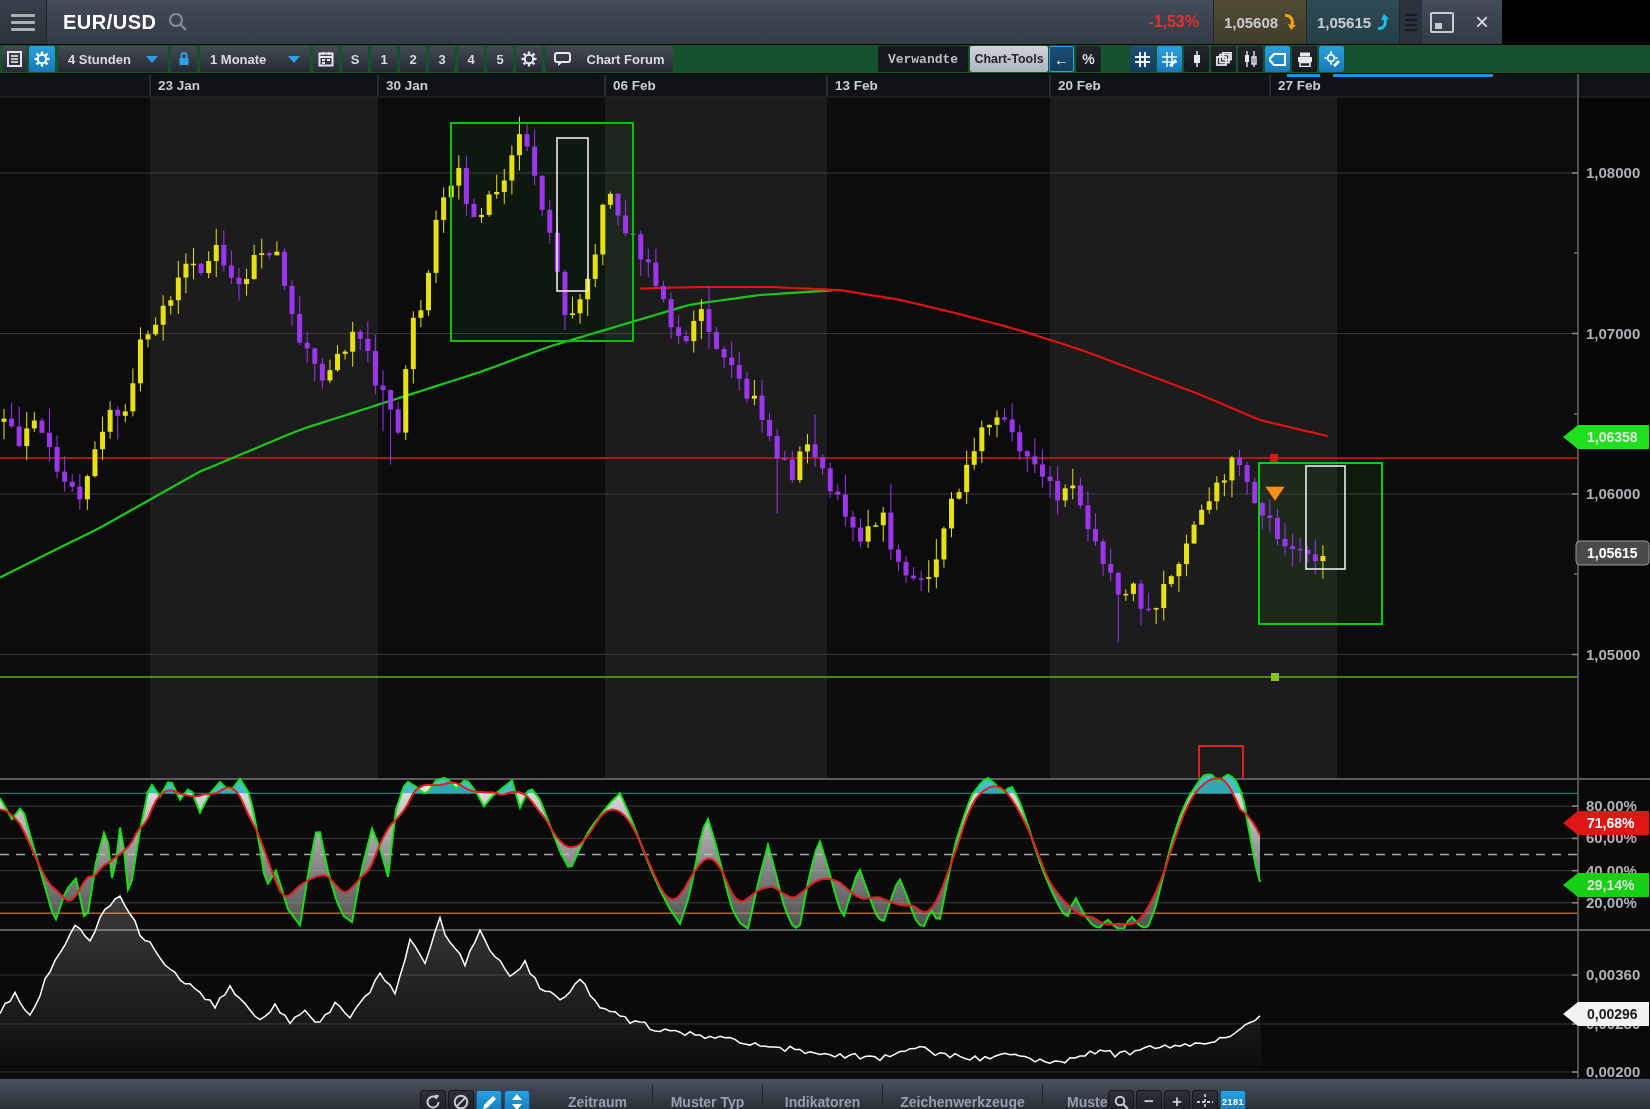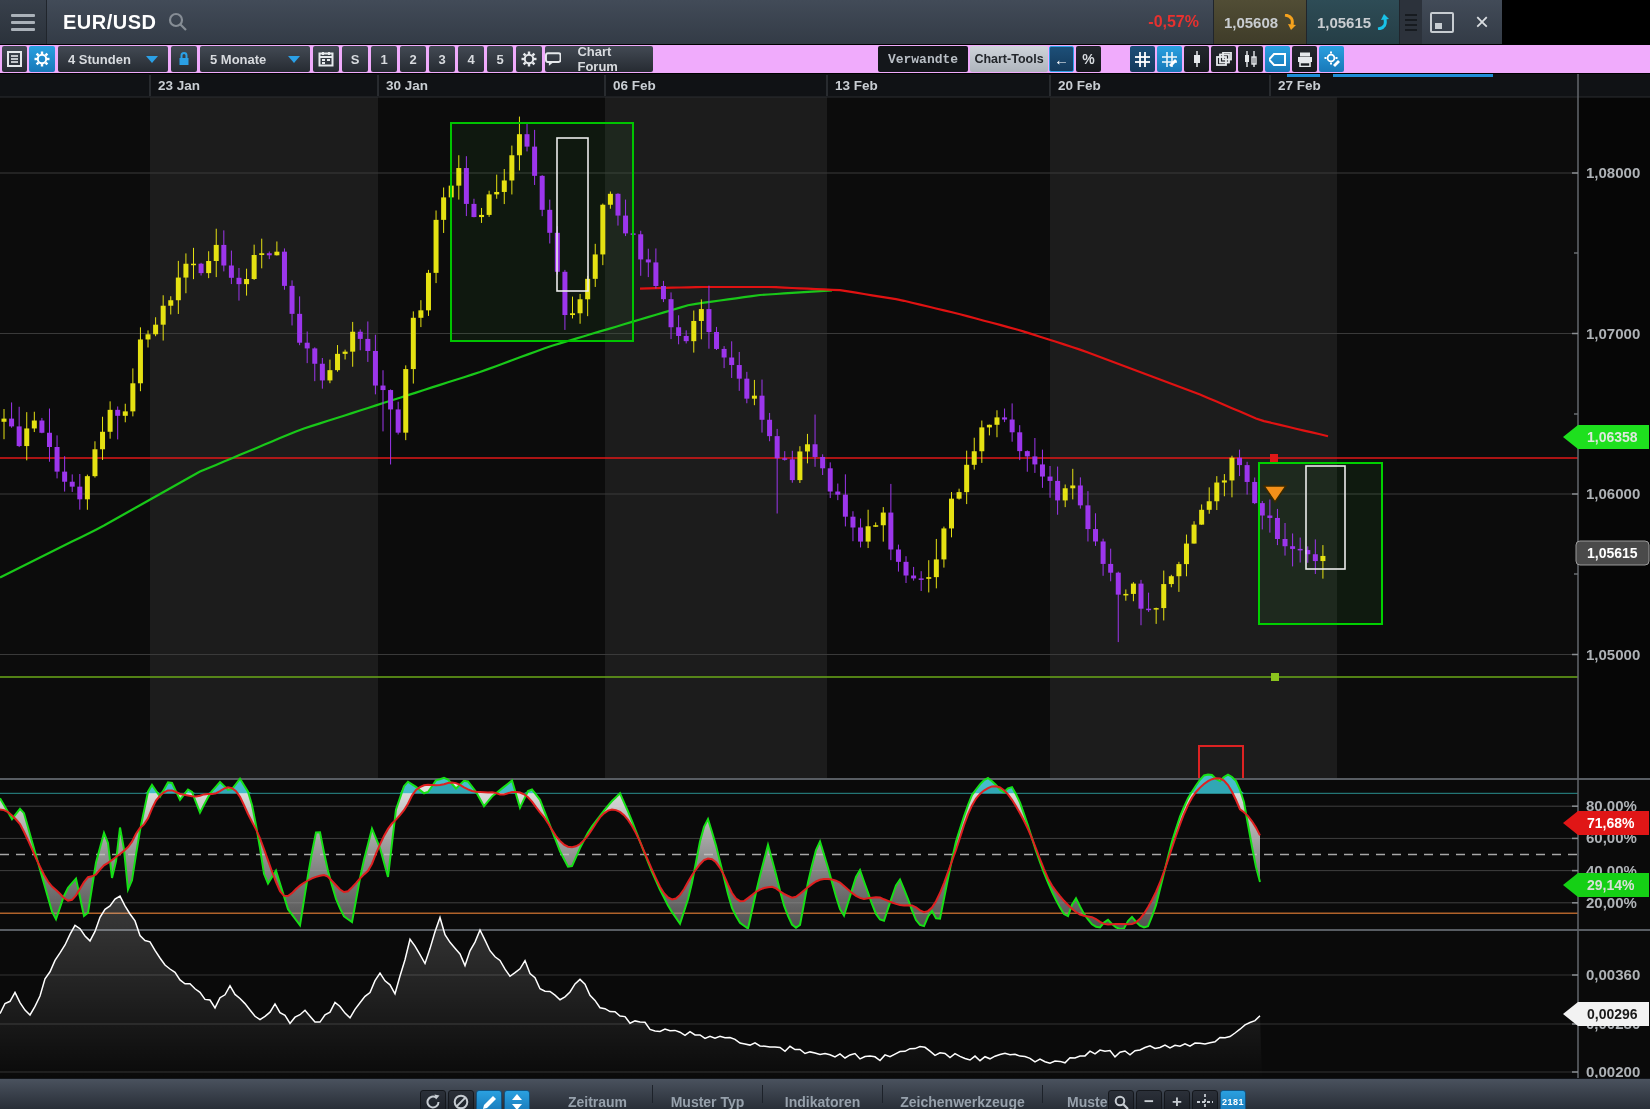--- a/index.html
+++ b/index.html
@@ -19,21 +19,21 @@
   .cell.sell{background:linear-gradient(#514d35,#3f3c29);}
   .cell.buy{background:linear-gradient(#2e4c56,#253e46);}
   .grip{width:22px;border-left:1px solid #20252c;background:#2c323b;display:flex;flex-direction:column;
     justify-content:center;align-items:center;gap:3px;cursor:grab;}
   .grip i{display:block;width:12px;height:2px;background:#171b20;}
   .winbtn{width:40px;background:none;border:none;color:#d6dade;font-size:20px;cursor:pointer;
     display:flex;align-items:center;justify-content:center;}
   .popout-frame{width:20px;height:17px;border:2px solid #c7ccd1;border-radius:2px;position:relative;}
   .popout-frame:before{content:"";position:absolute;left:3px;bottom:2px;width:7px;height:6px;background:#c7ccd1;}
   
-  .toolbar{position:absolute;left:0;top:45px;width:1650px;height:28px;background:#f0abfc;}
+  .toolbar{position:absolute;left:0;top:45px;width:1650px;height:28px;background:#14532d;}
   .tbtn{position:absolute;top:1px;height:26px;background:linear-gradient(#434a54,#262b32);
     border-radius:2px;color:#d8dbdf;font-size:13px;font-weight:bold;display:flex;align-items:center;
     justify-content:center;gap:6px;cursor:pointer;box-sizing:border-box;}
   .tbtn.blue{background:linear-gradient(#2aa0e0,#1878b8);color:#fff;}
   .tbtn.medblue{background:linear-gradient(#3e7fb8,#2a5f94);color:#fff;margin-top:38px;}
   .tbtn.darkblue{background:linear-gradient(#1d4f78,#143a5c);color:#fff;}
   .tbtn.flat{background:linear-gradient(#23272d,#16181c);}
   .tbtn.tab{background:#14171b;color:#b9bfc6;font-weight:bold;font-family:Liberation Mono, monospace;}
   .tbtn.tabsel{background:linear-gradient(#cfd4da,#aeb4bc);color:#23262b;}
   .caret{width:0;height:0;border-left:6px solid transparent;border-right:6px solid transparent;border-top:7px solid #2ba0e6;}
@@ -58,21 +58,21 @@
       <span></span>
       <span></span>
     </div>
   <div class="symbol">EUR/USD</div>
   <div class="searchwrap">
     <svg width="22" height="22" viewBox="0 0 22 22">
         <circle cx="9" cy="9" r="6" fill="none" stroke="#868d95" stroke-width="2.2"></circle>
         <line x1="13.5" y1="13.5" x2="19" y2="19" stroke="#868d95" stroke-width="2.2"></line>
       </svg>
   </div>
-  <div class="chg">-0,57%</div>
+  <div class="chg">-1,53%</div>
   <div class="cell sell">
     <span>1,05608</span>
     <svg width="13" height="16" viewBox="0 0 13 16">
         <path d="M2,1 C9,2 10,6 9,11" fill="none" stroke="#f5a21d" stroke-width="3"></path>
         <polygon points="5,10 13,11 8,16" fill="#f5a21d"></polygon>
       </svg>
   </div>
   <div class="cell buy">
     <span>1,05615</span>
     <svg width="13" height="16" viewBox="0 0 13 16">
@@ -122,21 +122,21 @@
     <span>4 Stunden</span>
       <span class="caret"></span>
   </div>
   <div class="tbtn" style="left:171px;width:26px;">
     <svg width="14" height="16" viewBox="0 0 14 16">
         <rect x="2.5" y="7" width="9" height="7" fill="#2ba0e6"></rect>
         <path d="M4.5,7 V4.5 a2.5,2.5 0 0 1 5,0 V7" fill="none" stroke="#2ba0e6" stroke-width="2"></path>
       </svg>
   </div>
   <div class="tbtn" style="left:200px;width:110px;justify-content:space-between;padding:0 10px;">
-    <span>5 Monate</span>
+    <span>1 Monate</span>
       <span class="caret"></span>
   </div>
   <div class="tbtn" style="left:313px;width:26px;">
     <svg width="16" height="16" viewBox="0 0 16 16">
         <rect x="1.5" y="2.5" width="13" height="12" fill="none" stroke="#e6e9ec" stroke-width="2"></rect>
         <line x1="1.5" y1="6" x2="14.5" y2="6" stroke="#e6e9ec" stroke-width="2"></line>
         <line x1="5" y1="1" x2="5" y2="4" stroke="#e6e9ec" stroke-width="2"></line>
         <line x1="11" y1="1" x2="11" y2="4" stroke="#e6e9ec" stroke-width="2"></line>
         <rect x="4" y="8" width="3" height="2" fill="#e6e9ec"></rect>
         <rect x="9" y="8" width="3" height="2" fill="#e6e9ec"></rect>
@@ -169,21 +169,21 @@
           <line x1="8" y1="13" x2="8" y2="15.5"></line>
           <line x1="0.5" y1="8" x2="3" y2="8"></line>
           <line x1="13" y1="8" x2="15.5" y2="8"></line>
           <line x1="2.6" y1="2.6" x2="4.4" y2="4.4"></line>
           <line x1="11.6" y1="11.6" x2="13.4" y2="13.4"></line>
           <line x1="13.4" y1="2.6" x2="11.6" y2="4.4"></line>
           <line x1="2.6" y1="13.4" x2="4.4" y2="11.6"></line>
         </g>
       </svg>
   </div>
-  <div class="tbtn" style="left:545px;width:108px;gap:16px;">
+  <div class="tbtn" style="left:545px;width:128px;gap:16px;">
     <svg width="17" height="15" viewBox="0 0 17 15">
         <rect x="1" y="1" width="15" height="9" rx="2" fill="none" stroke="#e6e9ec" stroke-width="2"></rect>
         <polygon points="4,10 9,10 4,14" fill="#e6e9ec"></polygon>
       </svg>
     <span>Chart Forum</span>
   </div>
   <div class="tbtn tab" style="left:878px;width:90px;">
       <span>Verwandte</span>
     </div>
   <div class="tbtn tabsel" style="left:970px;width:78px;font-size:12.5px;">

